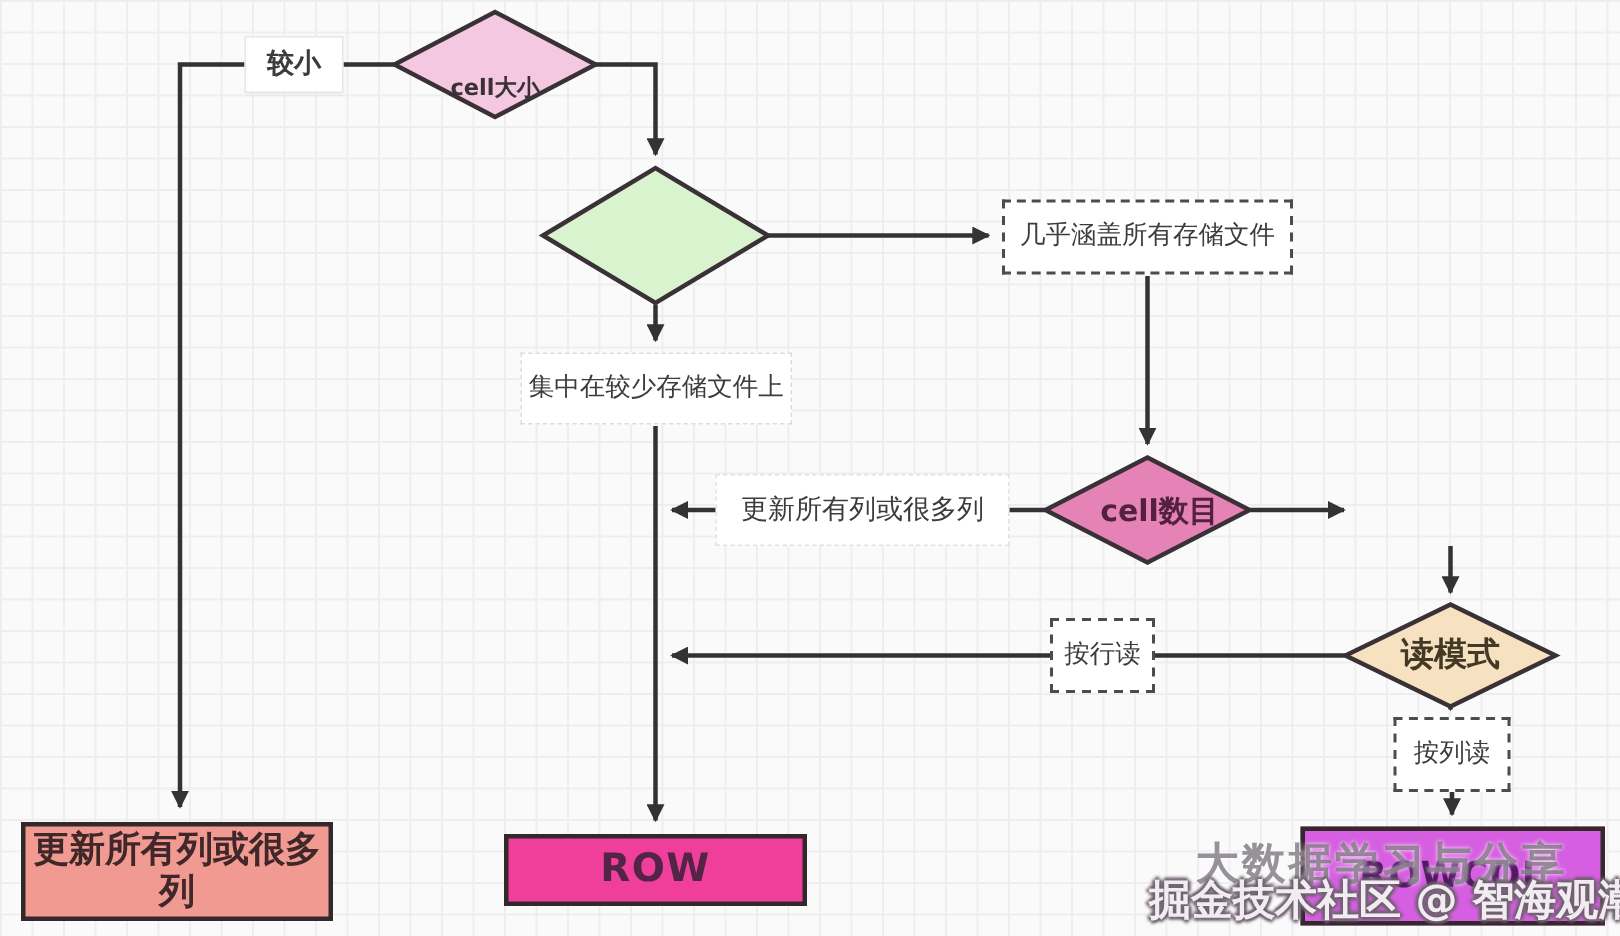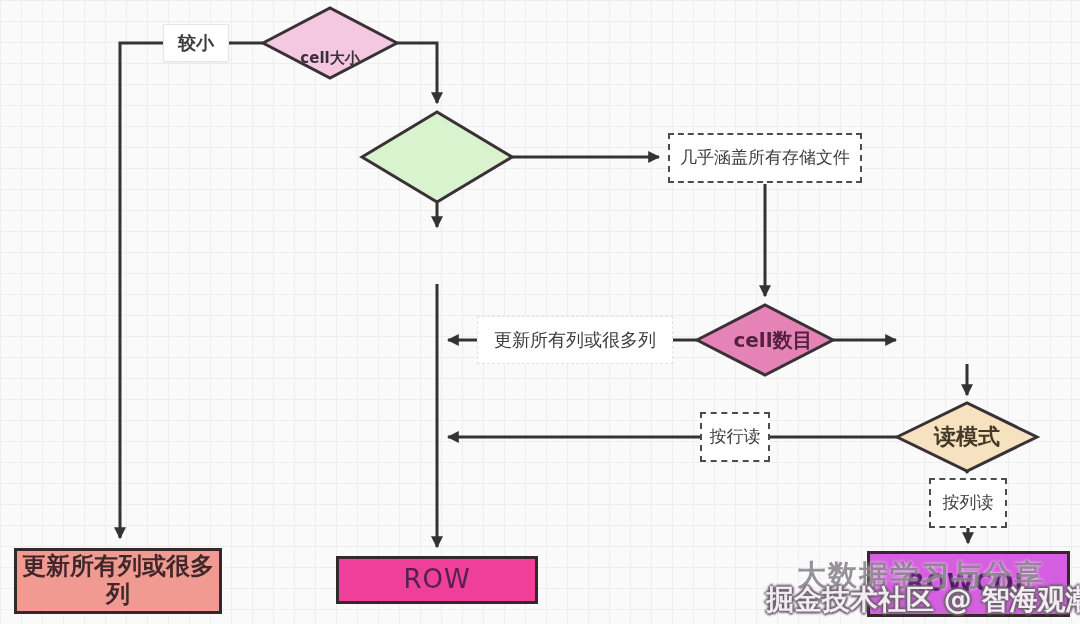--- a/index.html
+++ b/index.html
@@ -32,21 +32,21 @@
   #b-smaller{left:163px;top:24px;width:66px;height:38px;font-size:18px;font-weight:bold;border:1px solid #e6e6e6;box-shadow:0 1px 2px rgba(0,0,0,.05);}
   #b-coversall{left:668px;top:133px;width:194px;height:50px;font-size:17px;border:2px dashed #4c4c4c;}
   #b-fewfiles{left:347px;top:235px;width:181px;height:48px;font-size:17px;border:1px dashed #dcdcdc;}
   #b-updatemany{left:477px;top:316px;width:196px;height:48px;font-size:18px;border:1px dashed #e2e2e2;}
   #b-updatefew{left:903px;top:315px;width:130px;height:48px;font-size:17px;border:1px dashed #9b9b9b;}
   #b-readrow{left:700px;top:412px;width:70px;height:50px;font-size:17px;border:2px dashed #4c4c4c;}
   #b-readcol{left:929px;top:478px;width:78px;height:50px;font-size:17px;border:2px dashed #4c4c4c;}
   
   #b-nobloom{left:14px;top:548px;width:208px;height:66px;font-size:24px;font-weight:bold;
     background:#f19a92;border:3px solid #33282a;color:#40282a;}
-  #b-row{left:336px;top:556px;width:202px;height:48px;font-size:26px;font-weight:normal;
+  #b-row{left:336px;top:556px;width:202px;height:48px;font-size:26px;font-weight:bold;
     background:#ef3f9b;border:3px solid #33282a;color:#532447;letter-spacing:1px;}
   #b-rowcol{left:867px;top:551px;width:203px;height:66px;font-size:24px;font-weight:bold;
     background:#d55fe0;border:3px solid #33282a;color:#4e1b5e;letter-spacing:1px;text-align:center;}
   
   .wm{position:absolute;z-index:5;white-space:nowrap;font-weight:bold;pointer-events:none;}
   #wm1{left:797px;top:556px;font-size:29px;letter-spacing:2px;
     color:rgba(122,115,124,0.78);text-shadow:0 0 3px rgba(255,255,255,0.9);}
   #wm2{left:766px;top:581px;font-size:28px;letter-spacing:0px;color:#f2ecf2;
     text-shadow:-2px 0 2px #6e626e, 2px 0 2px #6e626e, 0 -2px 2px #6e626e, 0 2px 2px #6e626e;}
 </style>
@@ -80,20 +80,21 @@
     <polygon points="697,340 765,305 833,340 765,375" stroke="#3a3136" stroke-width="3" fill="#e583b7"></polygon>
     <polygon points="897,437 967,403 1037,437 967,471" stroke="#3a3136" stroke-width="3" fill="#f6e2c0"></polygon>
   </svg>
 
   <div class="node-label diamond-text" id="t-cellsize">cell大小</div>
   <div class="node-label diamond-text" id="t-cellcount">cell数目</div>
   <div class="node-label diamond-text" id="t-readmode">读模式</div>
 
   <div class="node-label white-box" id="b-smaller">较小</div>
   <div class="node-label white-box" id="b-coversall">几乎涵盖所有存储文件</div>
+  <div class="node-label white-box" id="b-fewfiles">集中在较少存储文件上</div>
   <div class="node-label white-box" id="b-updatemany">更新所有列或很多列</div>
   <div class="node-label white-box" id="b-readrow">按行读</div>
   <div class="node-label white-box" id="b-readcol">按列读</div>
 
   <div class="node-label" id="b-nobloom">更新所有列或很多列</div>
   <div class="node-label" id="b-row">ROW</div>
   <div class="node-label" id="b-rowcol">ROWCOL</div>
 
   <div class="wm" id="wm1">大数据学习与分享</div>
   <div class="wm" id="wm2">掘金技术社区 @ 智海观潮</div>

